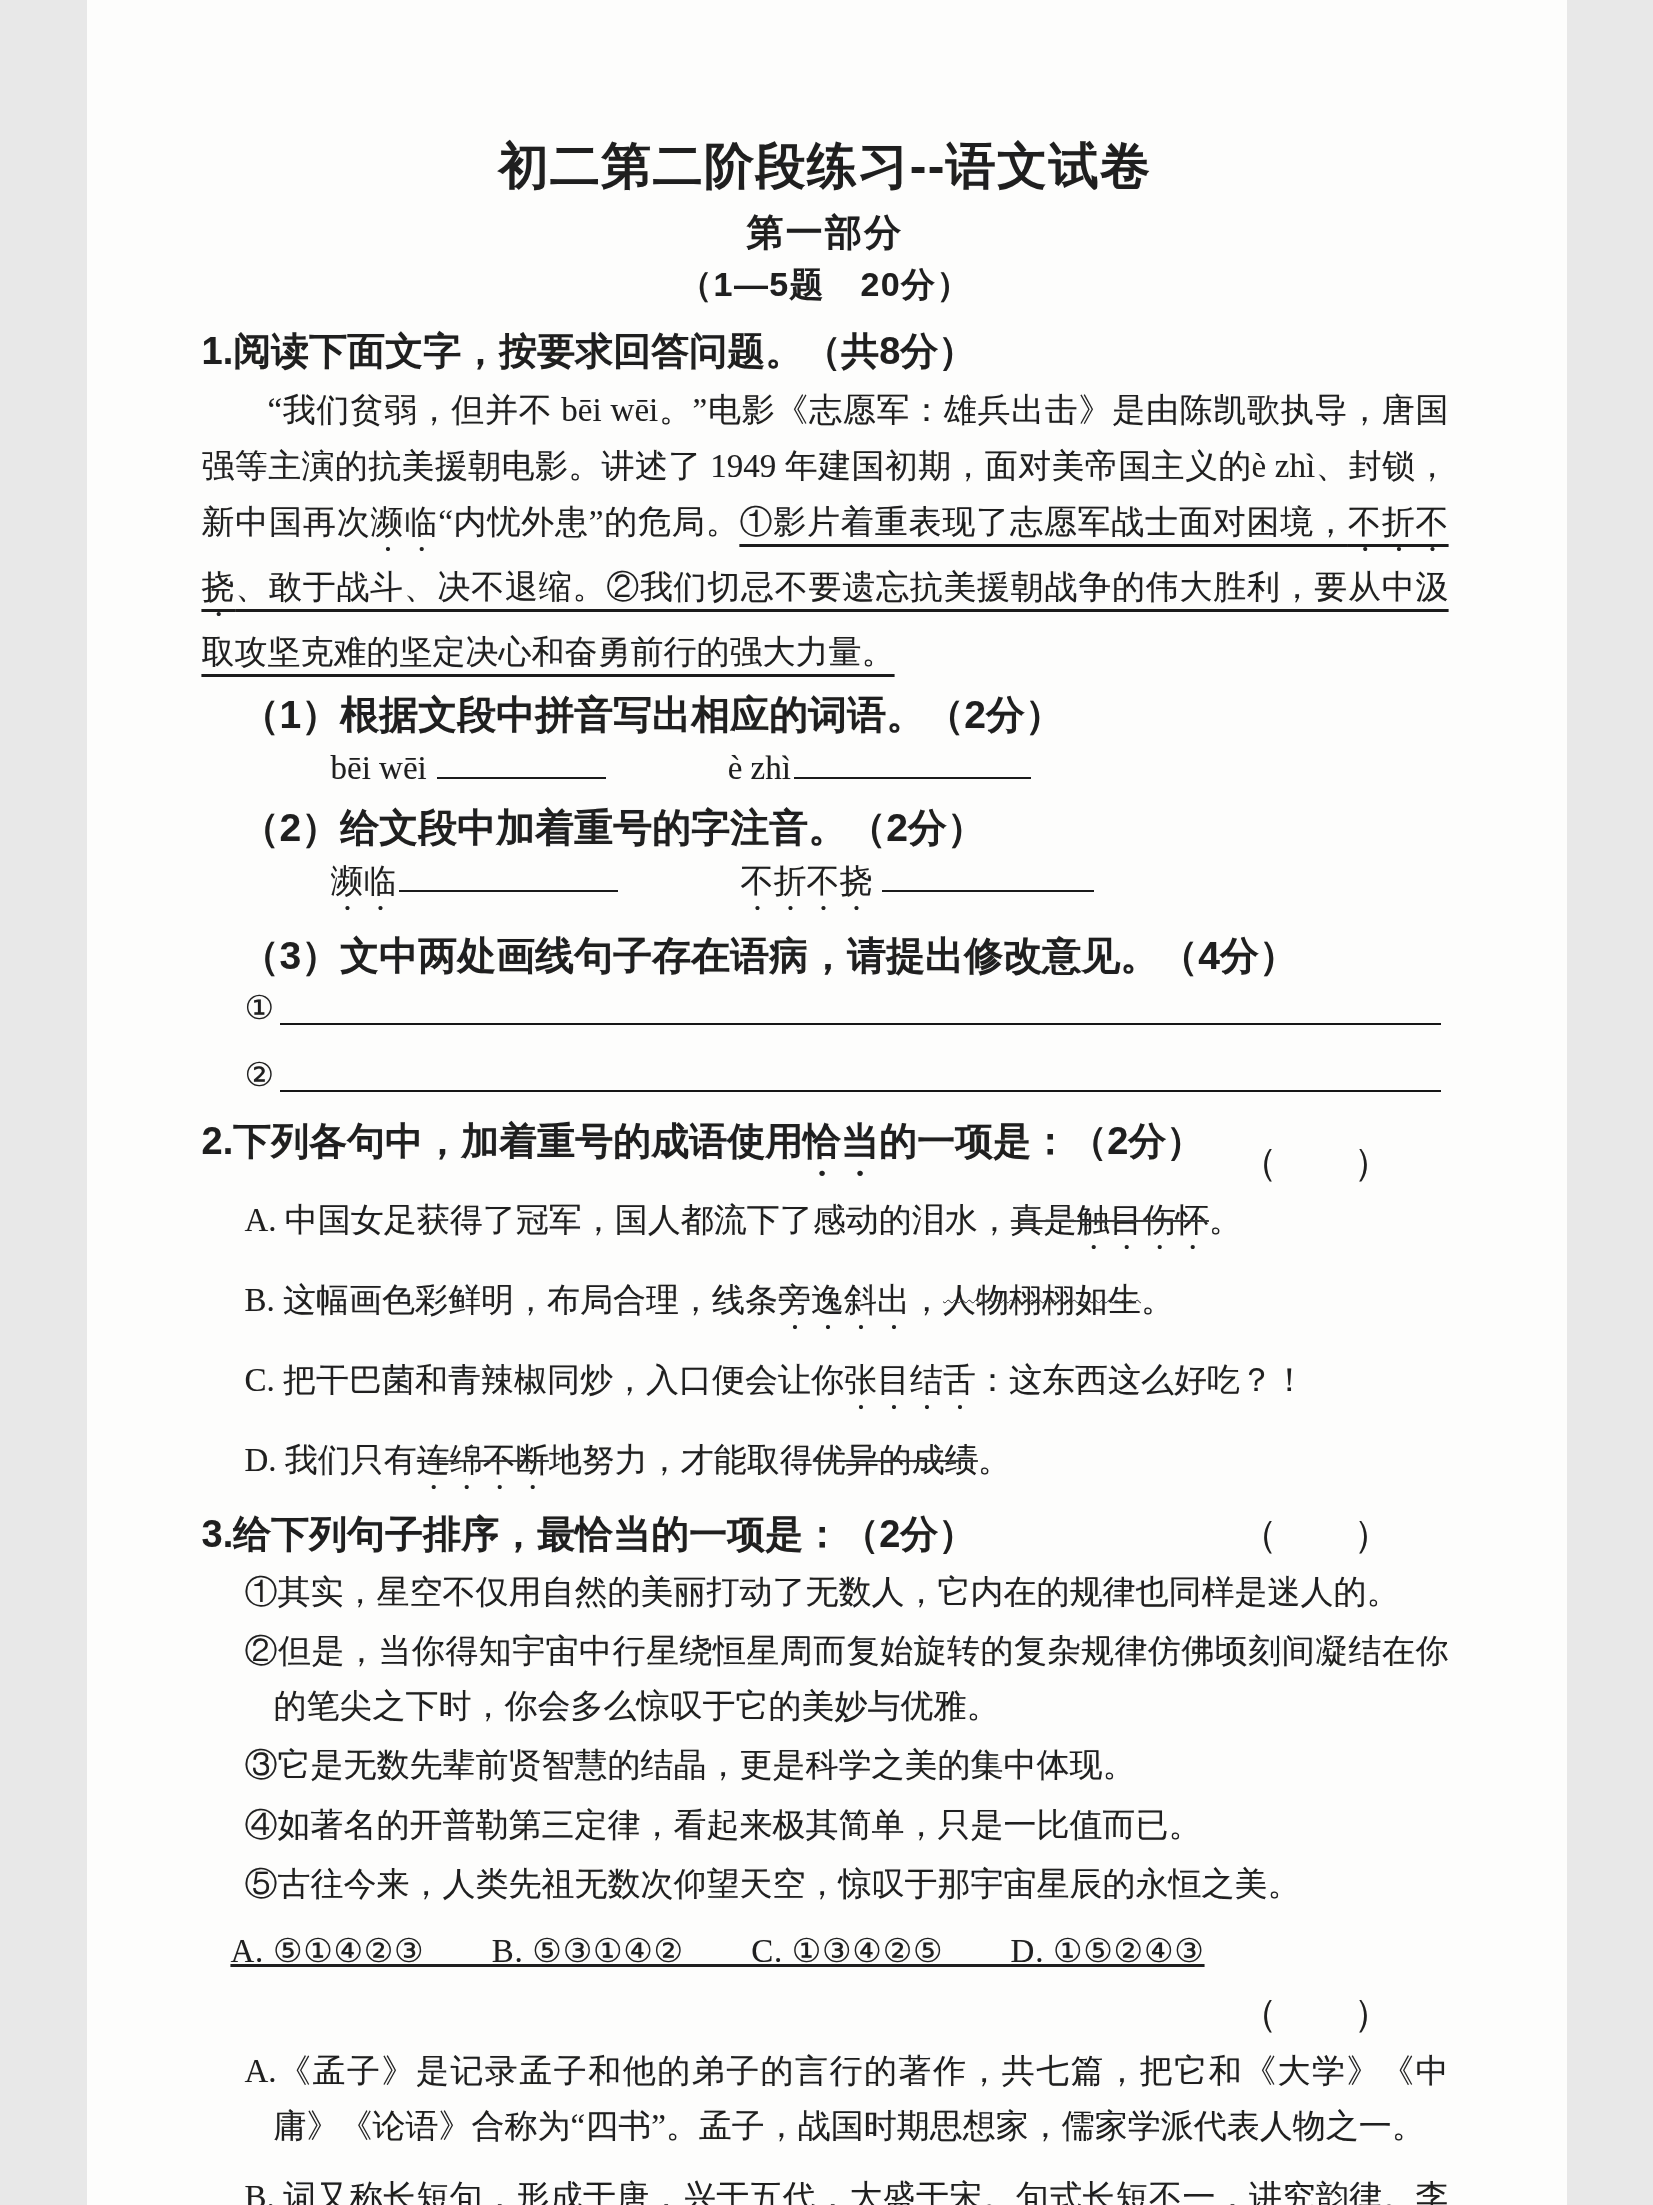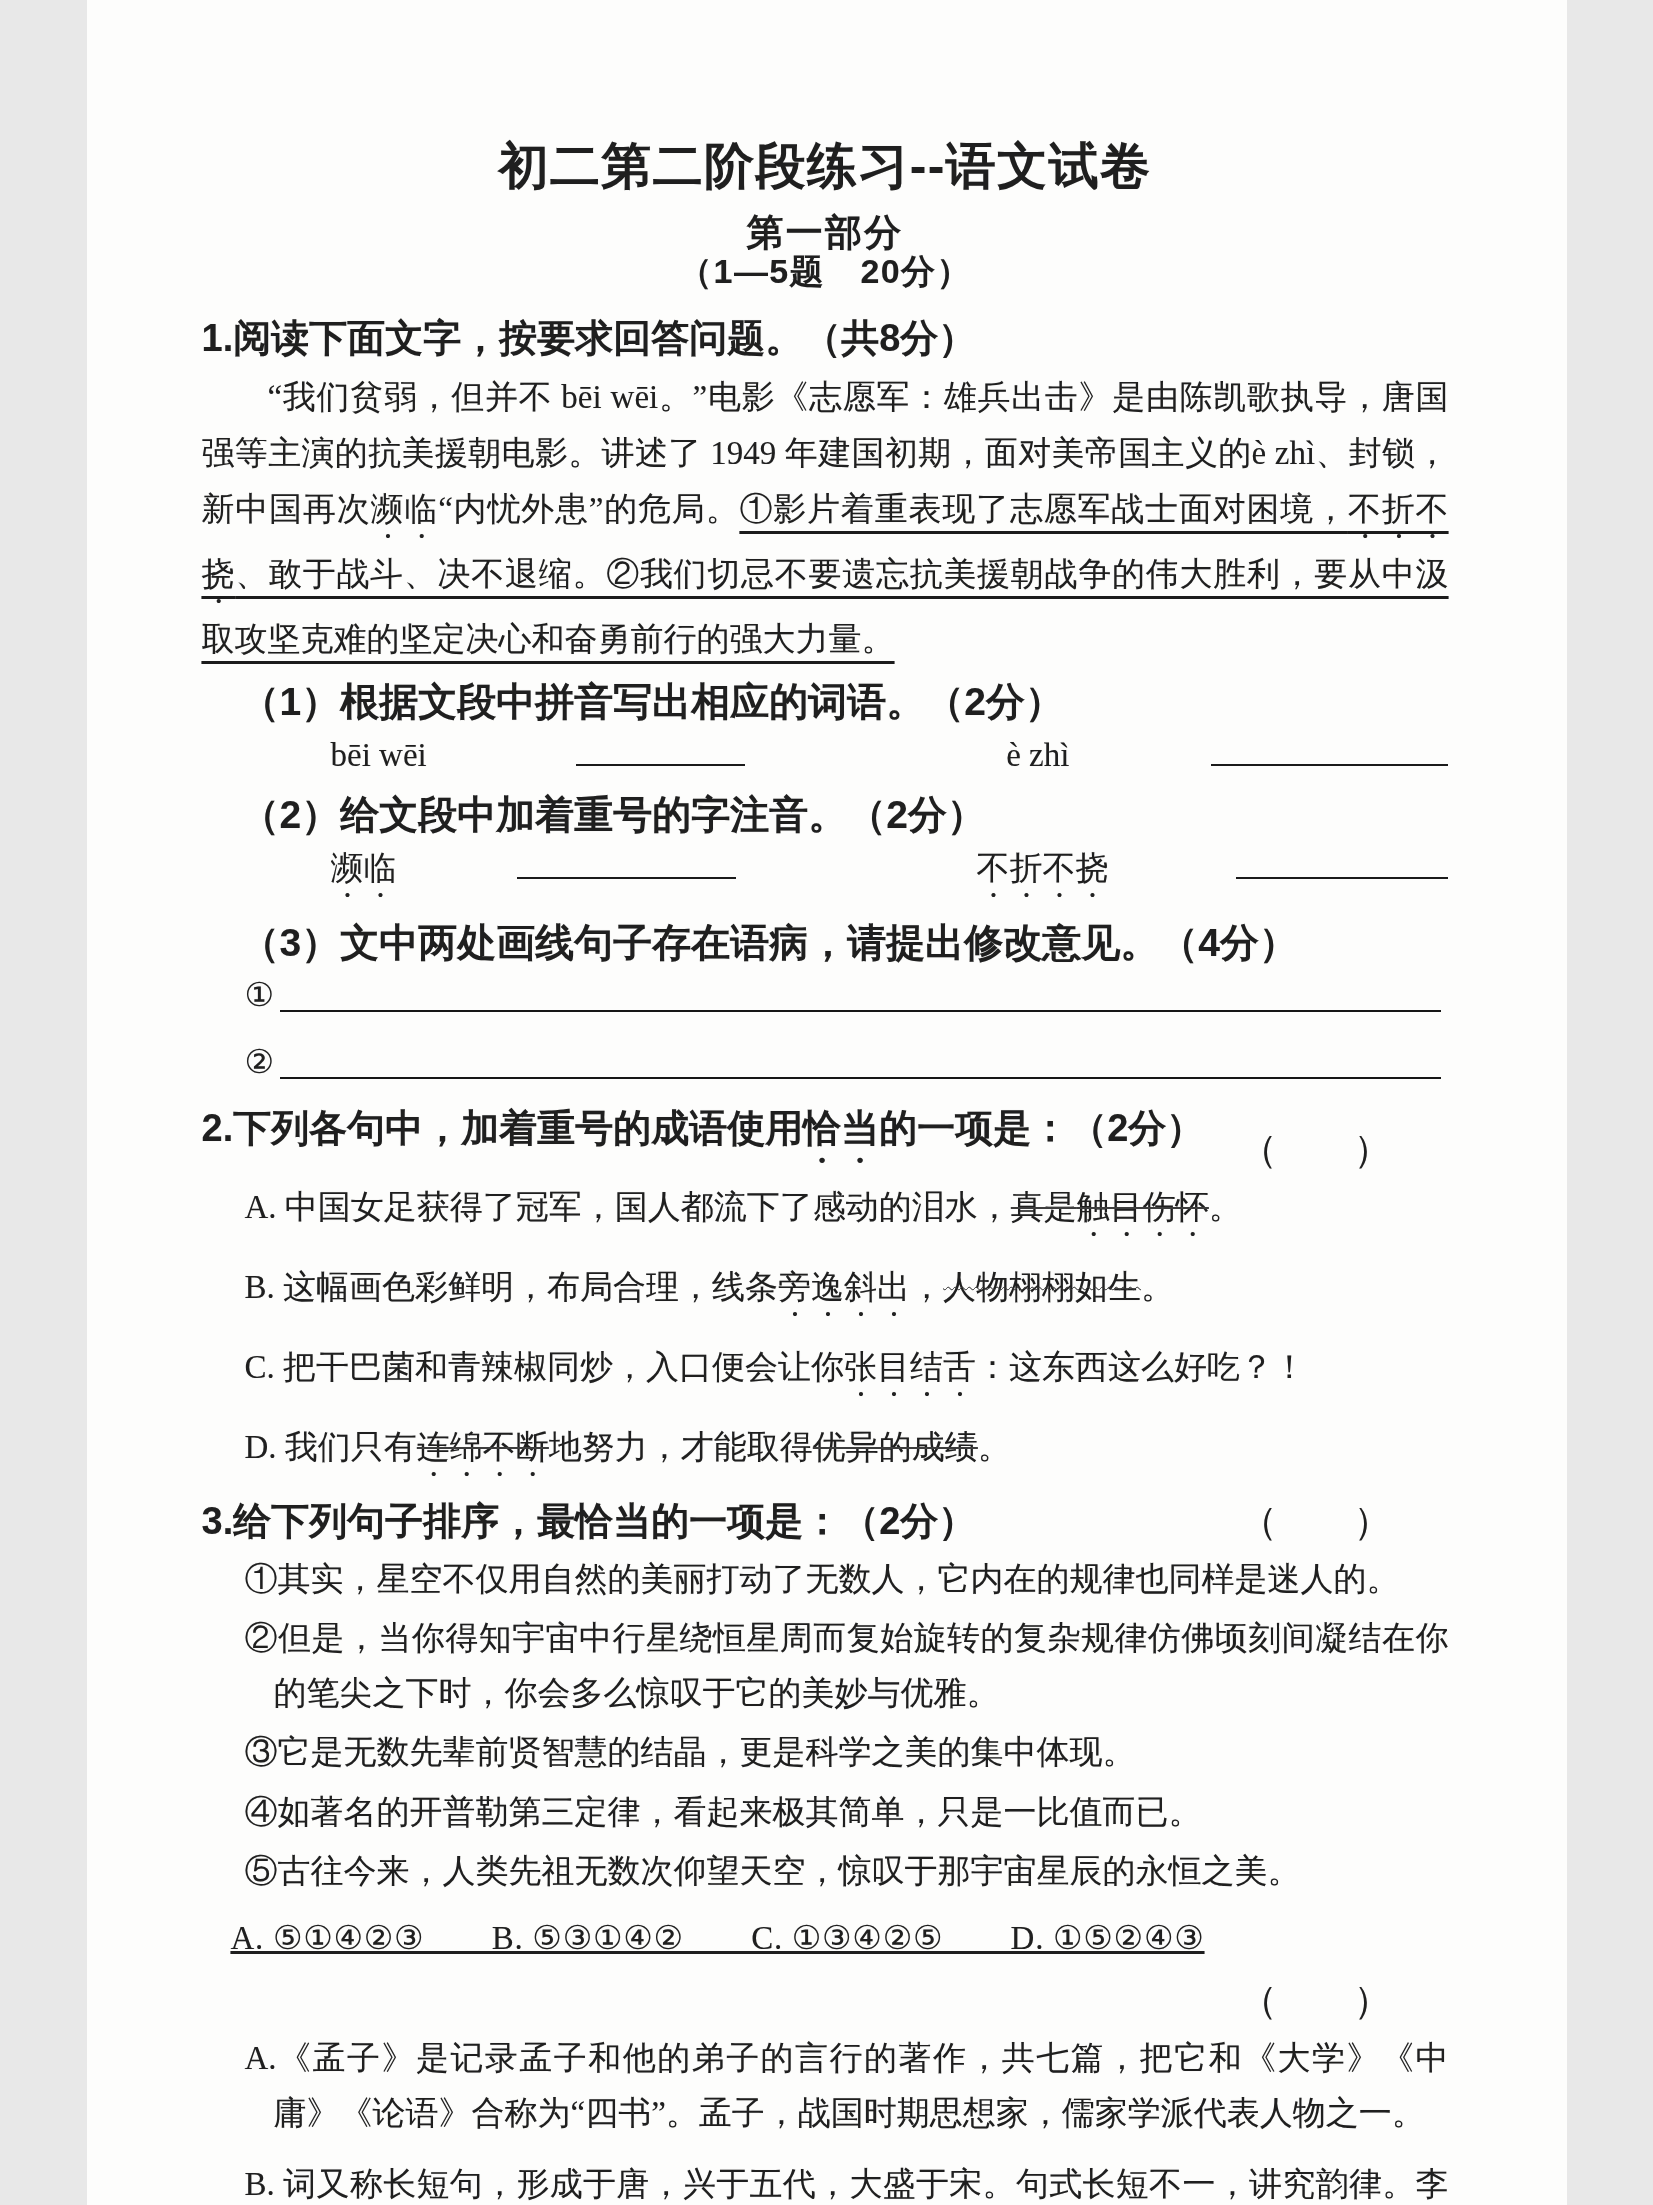--- a/index.html
+++ b/index.html
@@ -19,21 +19,21 @@
     text-shadow:0 0 0.7px rgba(0,0,0,0.28);
   }
   .title{
     font-family:"Liberation Sans","DejaVu Sans",sans-serif;
     font-weight:bold;font-size:50px;line-height:56px;
     text-align:center;margin:0 0 18.7px 0;letter-spacing:1.4px;
   }
   .part{
     font-family:"Liberation Sans","DejaVu Sans",sans-serif;
     font-weight:bold;font-size:37px;line-height:40px;
-    text-align:center;letter-spacing:2.2px;
+    text-align:center;margin-bottom:13px;letter-spacing:2.2px;
   }
   .range{
     font-family:"Liberation Sans","DejaVu Sans",sans-serif;
     font-weight:bold;font-size:34px;line-height:37px;
     text-align:center;margin-bottom:27px;letter-spacing:1.4px;
   }
   .stem{
     font-family:"Liberation Sans","DejaVu Sans",sans-serif;
     font-weight:bold;font-size:38px;line-height:42px;
     margin:0 0 10px 0;
@@ -77,21 +77,21 @@
     text-decoration-color:#1c1c1c;
   }
   .substem{
     font-family:Liberation Sans, sans-serif;
     font-weight:bold;font-size:39px;line-height:42px;
     margin:0 0 7.2px 39px;
   }
   .answer-row{
     margin:0 0 17px 129px;
     line-height:43px;
-    display:flex;align-items:baseline;justify-content:space-between;
+    display:flex;align-items:baseline;
   }
   .answer-row .second{margin-left:122px;}
   .blank{
     display:inline-block;
     border-bottom:2.5px solid #1b1b1b;
     height:34px;
     margin-left:10px;
   }
   .blank.tight{margin-left:2.9px;}
   .w230{width:169px;}

